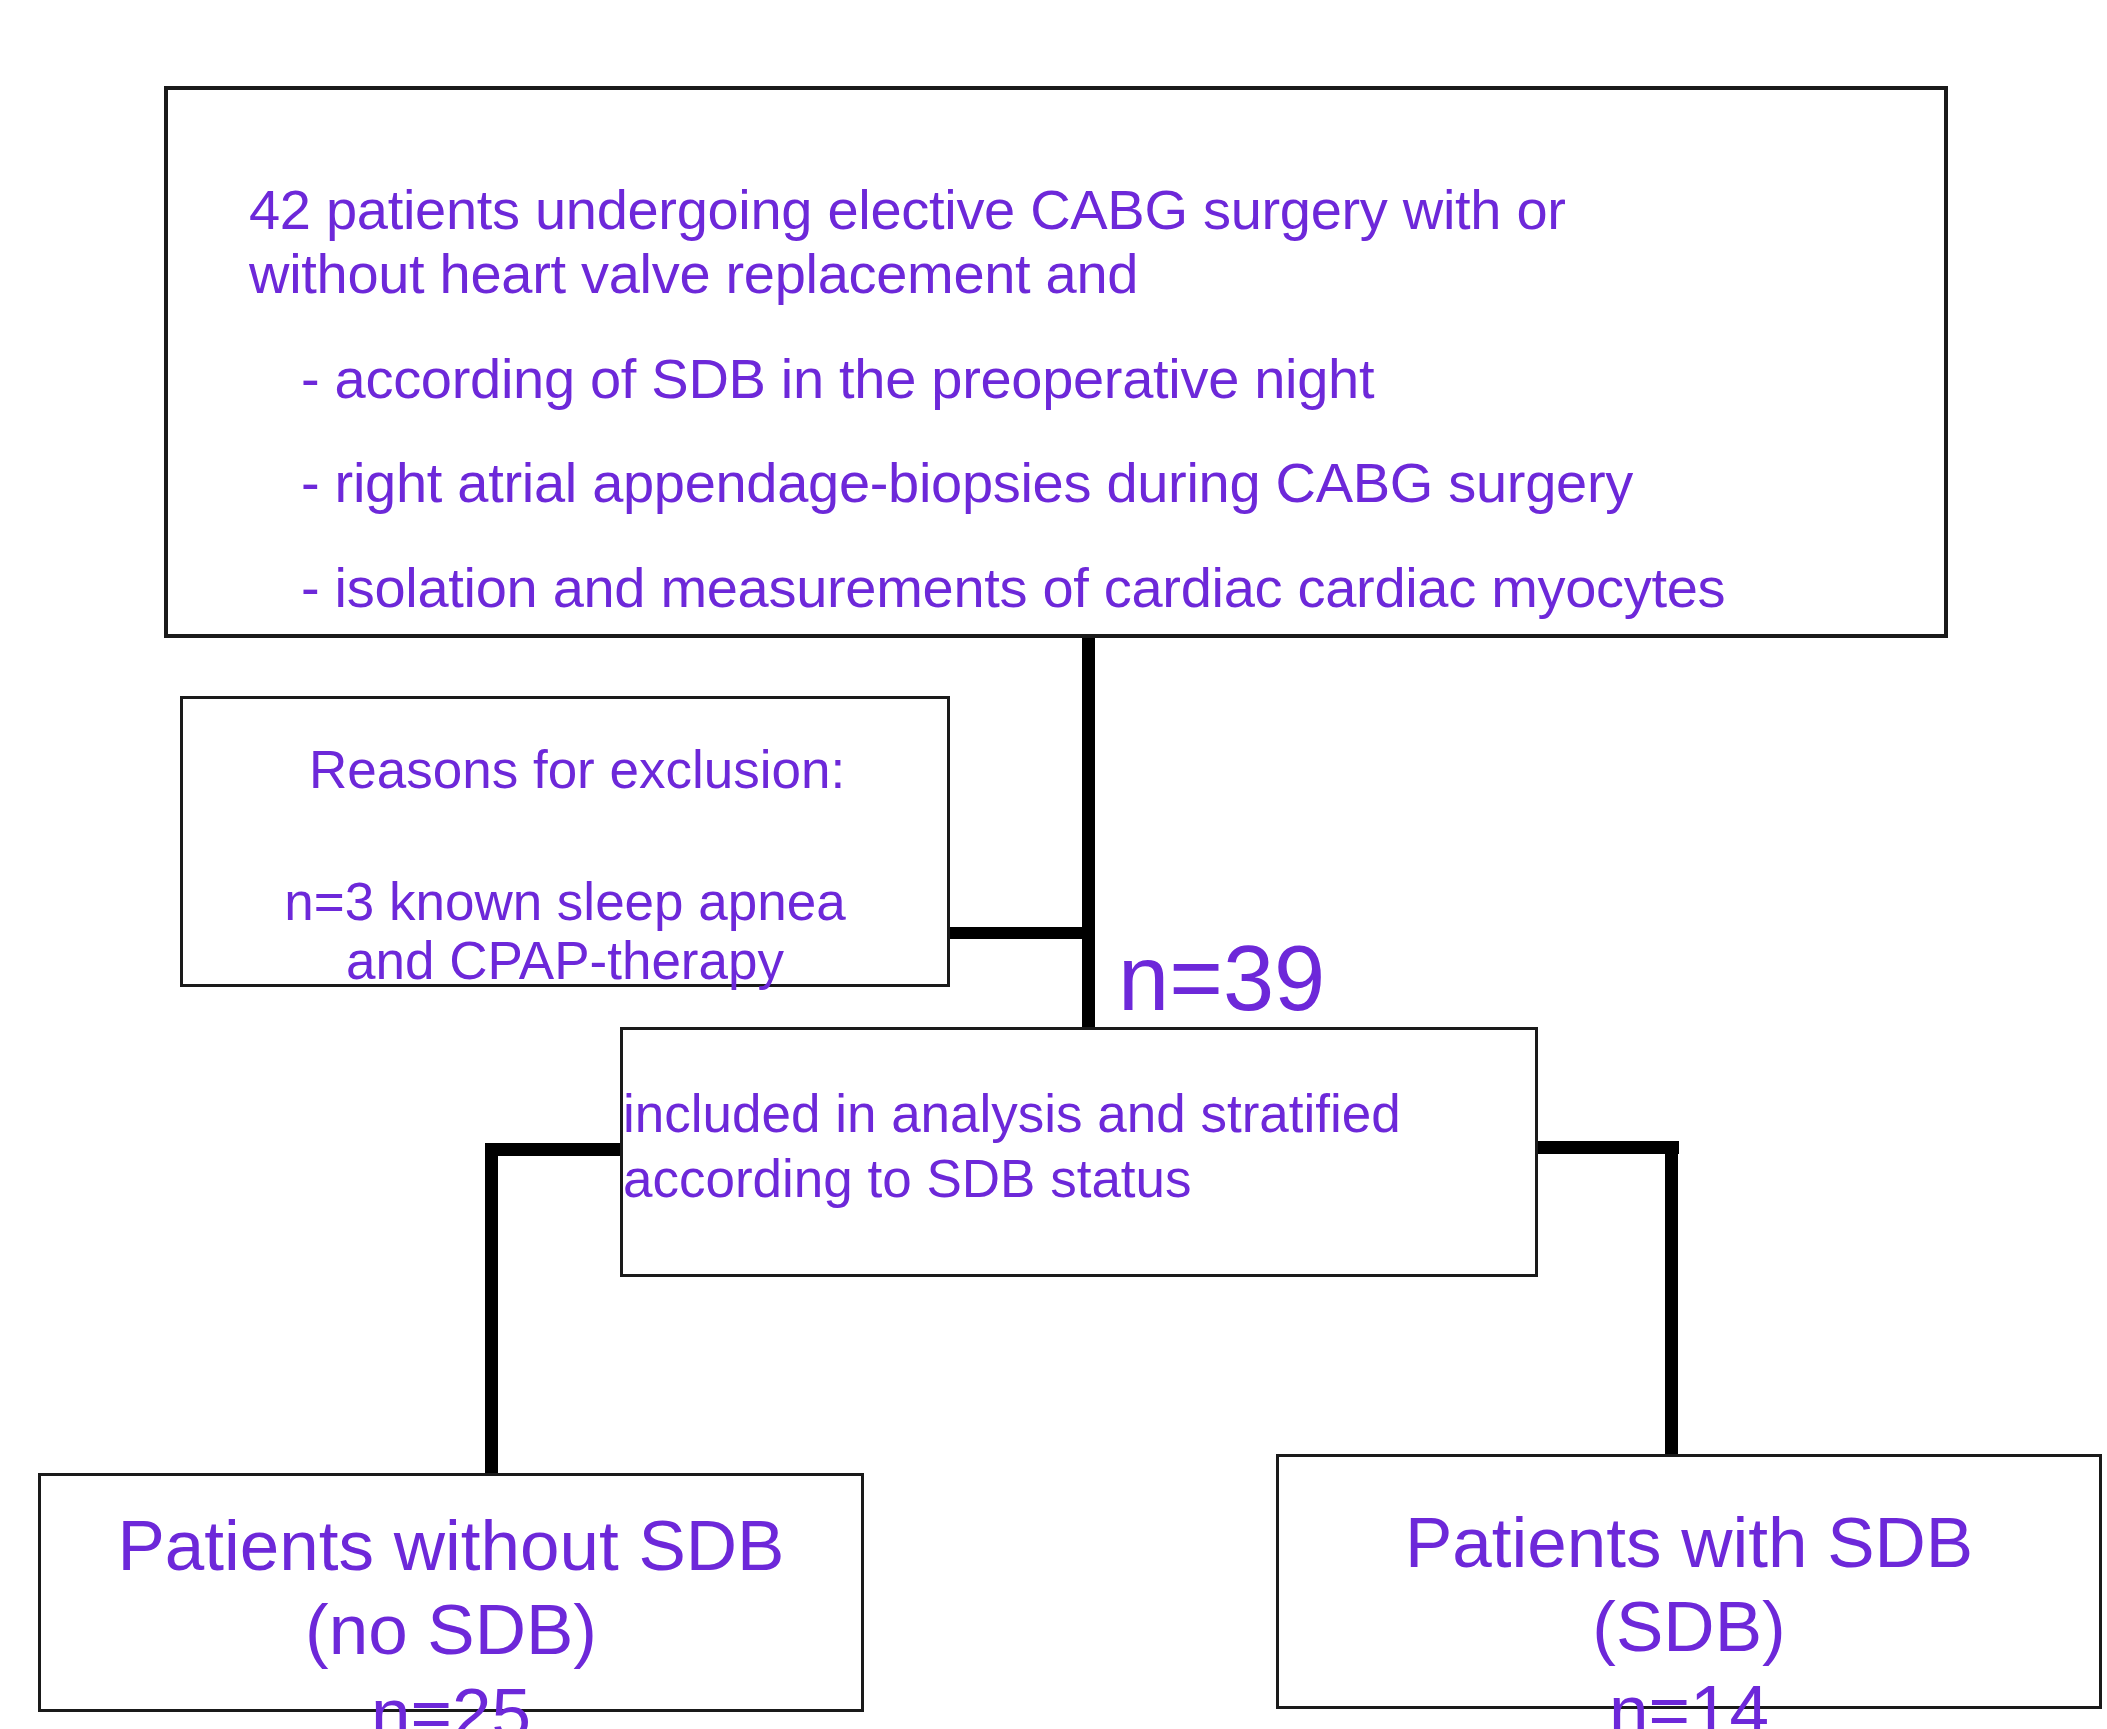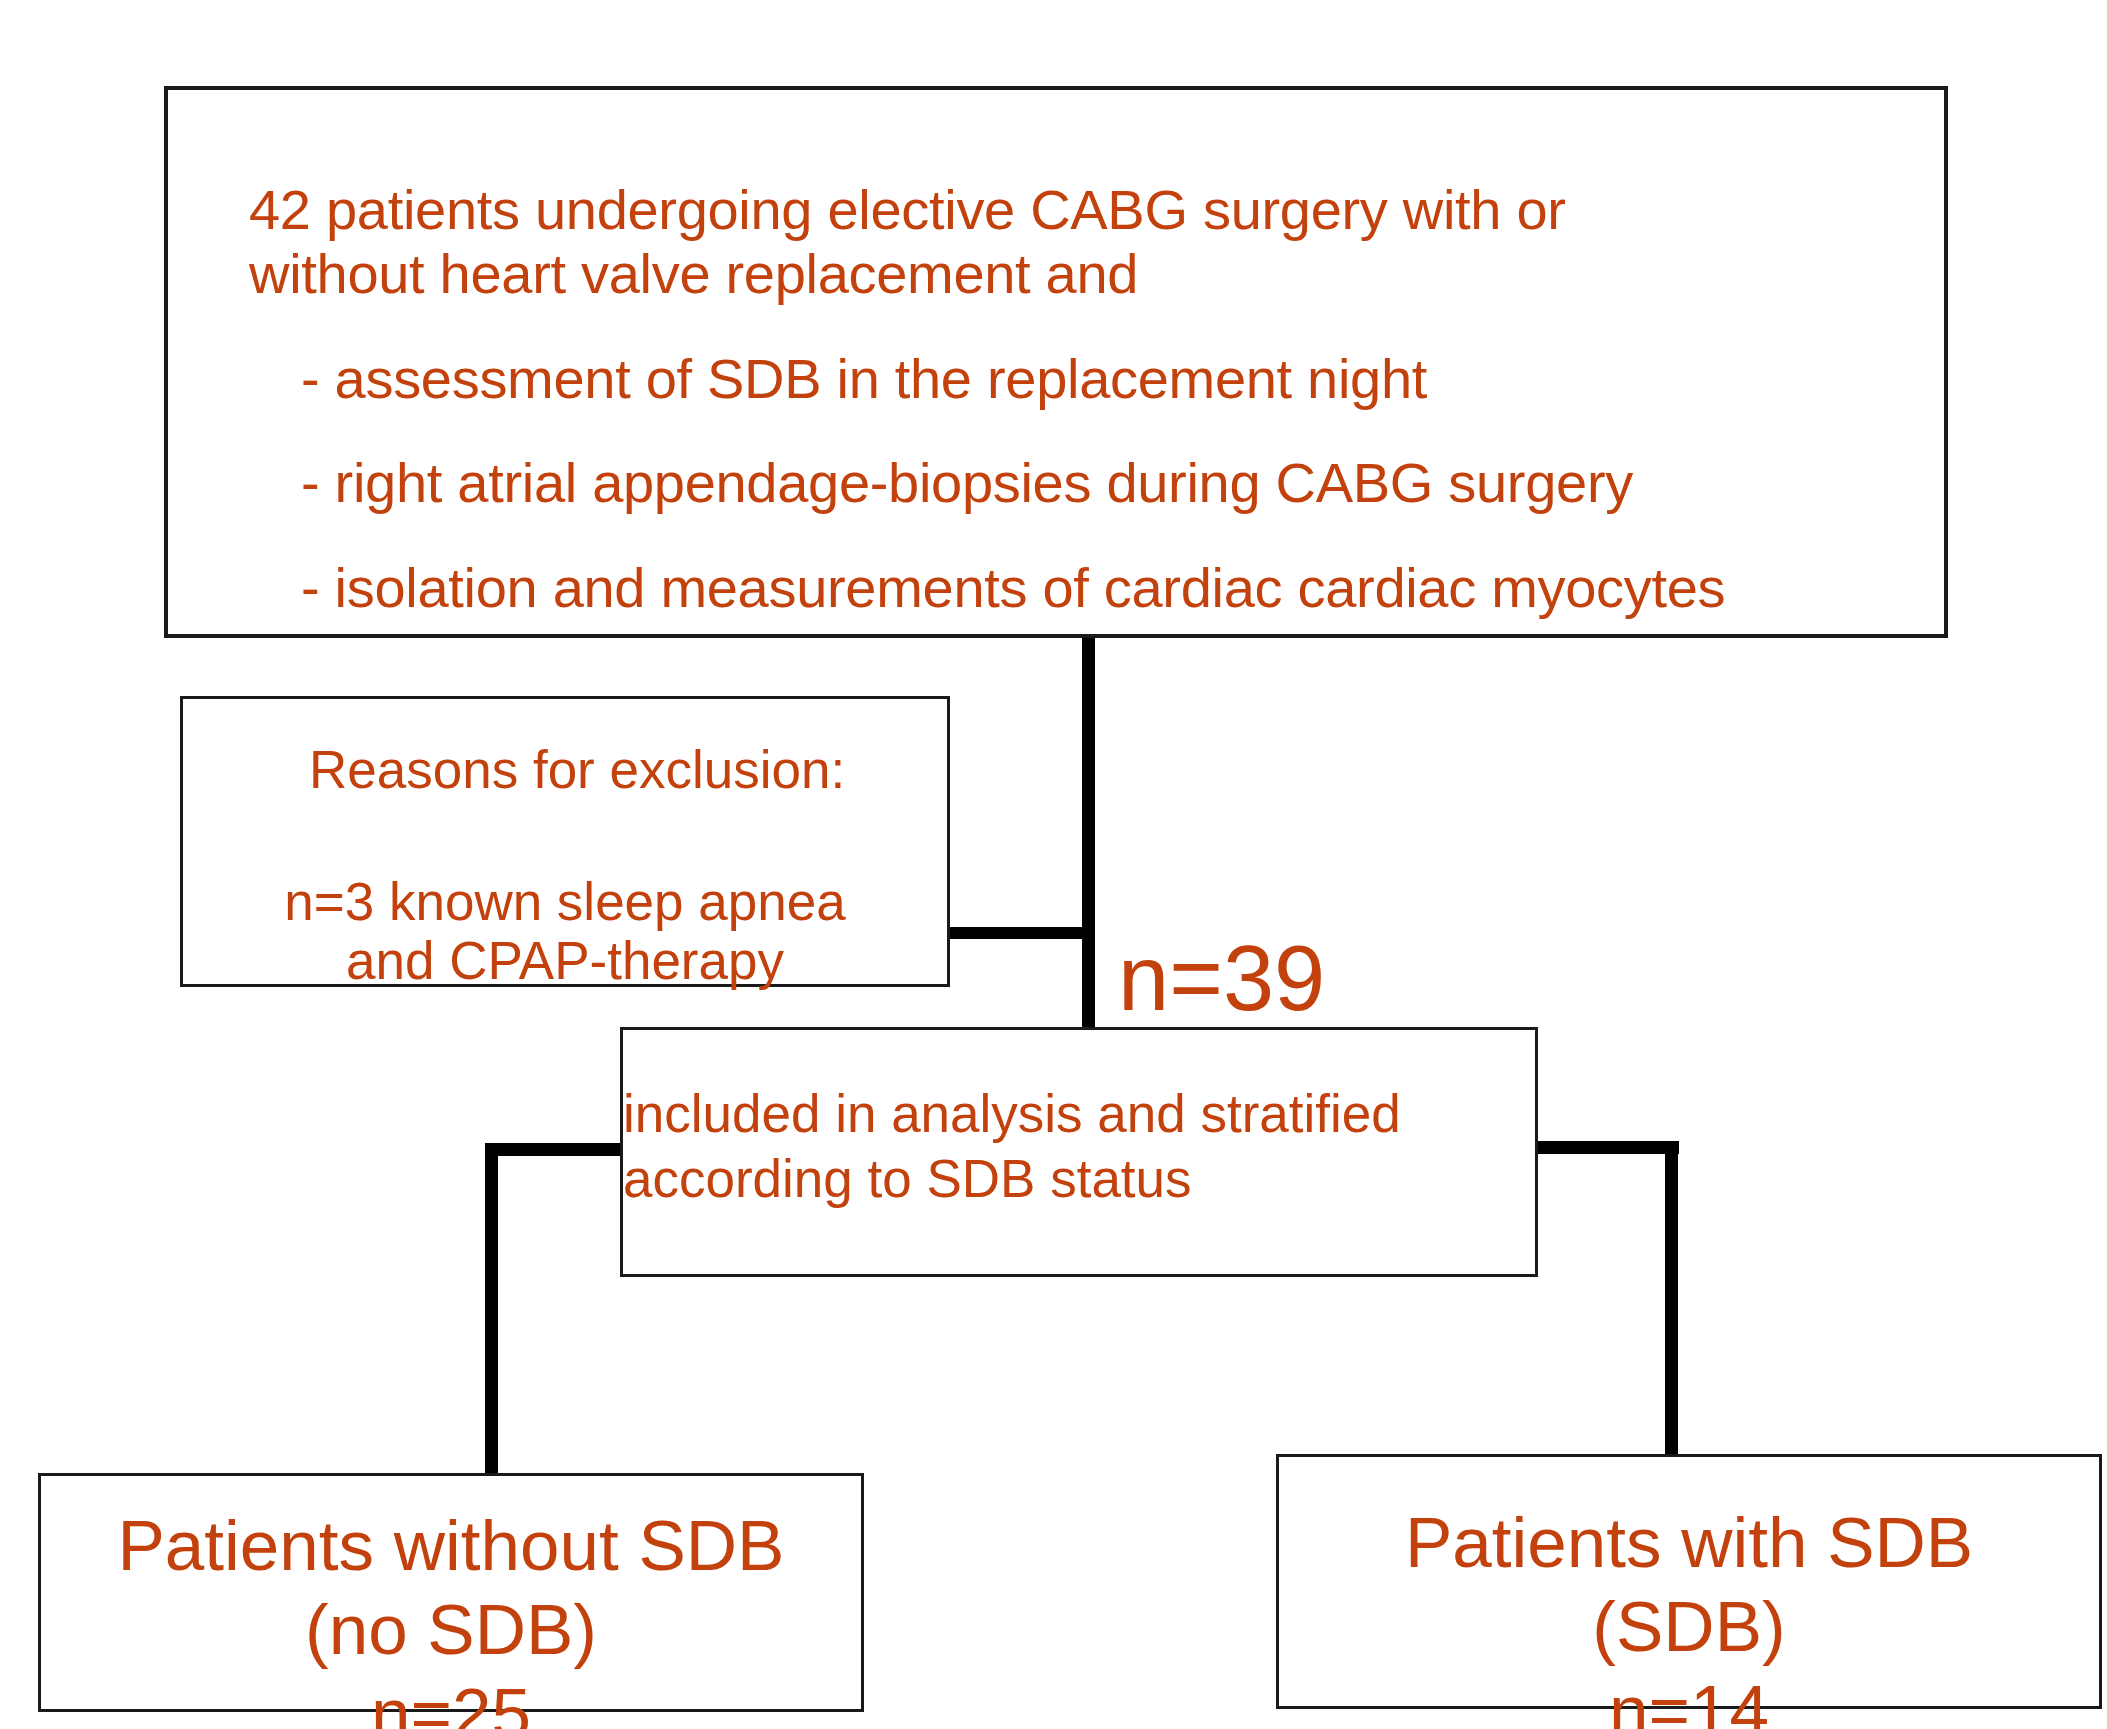--- a/index.html
+++ b/index.html
@@ -6,21 +6,21 @@
     margin: 0;
     padding: 0;
     background: #ffffff;
   }
   #canvas {
     position: relative;
     width: 2108px;
     height: 1730px;
     background: #ffffff;
     font-family: "Liberation Sans", sans-serif;
-    color: #c2410c;
+    color: #6d28d9;
     overflow: hidden;
   }
   .box {
     position: absolute;
     box-sizing: border-box;
     background: #ffffff;
     border: 4.7px solid #1a1a1a;
     z-index: 3;
   }
   .boxinner {
@@ -171,21 +171,21 @@
 </style>
 </head>
 <body>
 
 <div id="canvas">
 
   <div class="box" id="top-box">
     <div class="boxinner" id="top-box-text">
       <span class="intro-line">42 patients undergoing elective CABG surgery with or</span>
       <span class="intro-line">without heart valve replacement and</span>
-      <span class="bullet-line">- assessment of SDB in the replacement night</span>
+      <span class="bullet-line">- according of SDB in the preoperative night</span>
       <span class="bullet-line">- right atrial appendage-biopsies during CABG surgery</span>
       <span class="bullet-line">- isolation and measurements of cardiac cardiac myocytes</span>
     </div>
   </div>
 
   <div class="box" id="exclusion-box">
     <div class="boxinner" id="exclusion-title">Reasons for exclusion:</div>
     <div class="boxinner" id="exclusion-detail">
       <div>n=3 known sleep apnea</div>
       <div>and CPAP-therapy</div>

